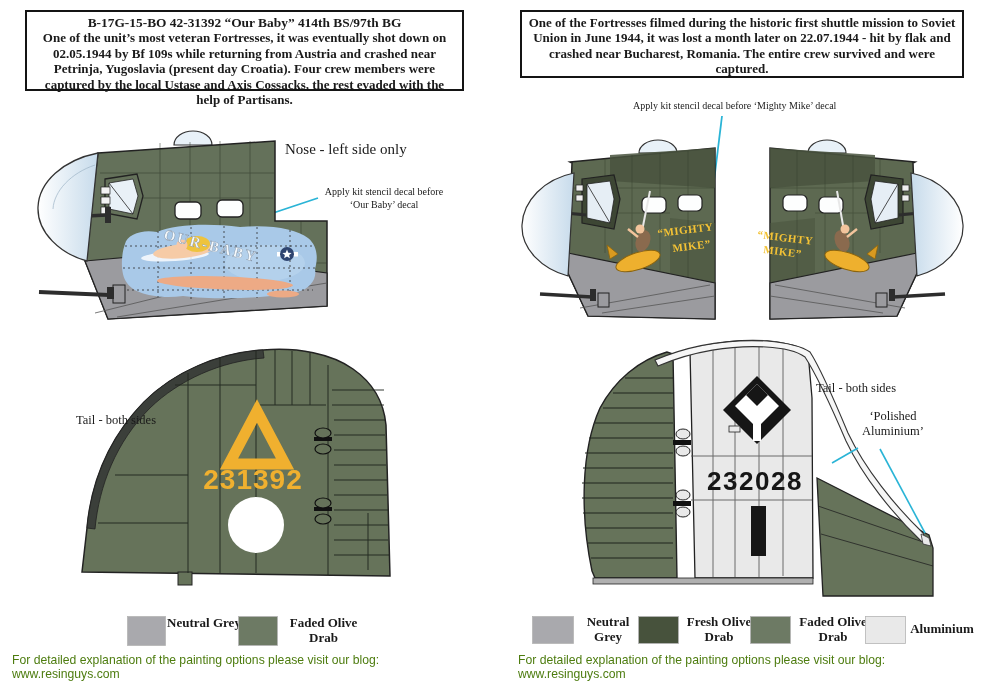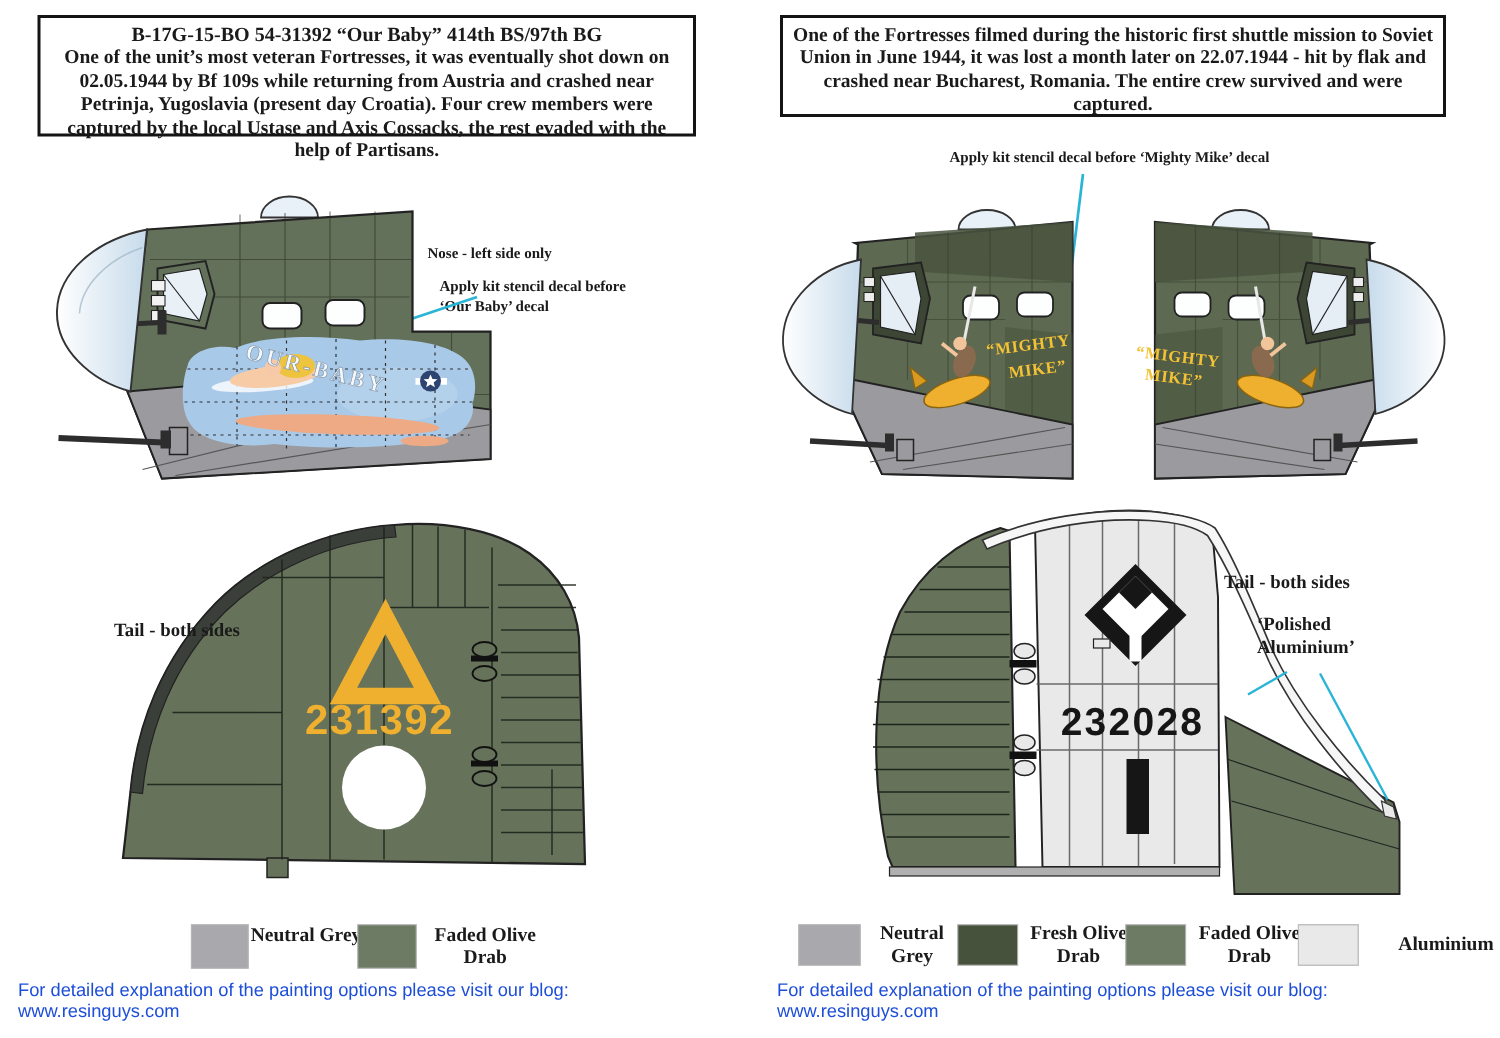--- a/index.html
+++ b/index.html
@@ -1,38 +1,38 @@
 <!DOCTYPE html>
 <html><head>
 <meta charset="utf-8">
 <style>
   html,body{margin:0;padding:0;background:#fff;}
   .sheet{position:relative;width:1000px;height:692px;background:#ffffff;overflow:hidden;
          font-family:"Liberation Serif", serif;color:#1a1a1a;}
   .hbox{position:absolute;border:2px solid #141414;background:#fff;text-align:center;
         font-weight:bold;font-size:13px;line-height:15.4px;padding:3px 6px;box-sizing:border-box;}
   .hbox .t{font-size:13.4px;}
-  .note{position:absolute;font-weight:bold;text-align:left;white-space:pre-line;}
-  .nose-label{font-size:10px;margin-top:23px;}
+  .note{position:absolute;font-weight:normal;text-align:center;white-space:pre-line;}
+  .nose-label{font-size:15px;}
   .small-note{font-size:10px;line-height:13px;}
   .tail-label{font-size:12.5px;}
   .alum-note{font-size:12.5px;line-height:15px;}
   .legend-label{position:absolute;text-align:center;font-weight:bold;font-size:13px;line-height:14.5px;}
-  .footer{position:absolute;font-family:"Liberation Sans", sans-serif;font-size:12.2px;color:#1d4ed8;}
+  .footer{position:absolute;font-family:"Liberation Sans", sans-serif;font-size:12.2px;color:#4d7c0f;}
   .abs{position:absolute;}
   svg{display:block;}
   .nowrap{white-space:nowrap;}
 </style>
 </head>
 <body>
 
 <div class="sheet">
 
   <div class="hbox" style="left:25px;top:10px;width:439px;height:81px;">
-    <div class="t">B-17G-15-BO 54-31392 “Our Baby” 414th BS/97th BG</div>
+    <div class="t">B-17G-15-BO 42-31392 “Our Baby” 414th BS/97th BG</div>
     <div>One of the unit’s most veteran Fortresses, it was eventually shot down on 02.05.1944 by Bf 109s while returning from Austria and crashed near Petrinja, Yugoslavia (present day Croatia). Four crew members were captured by the local Ustase and Axis Cossacks, the rest evaded with the help of Partisans.</div>
   </div>
 
   <div class="note nose-label" style="left:285px;top:141px;">Nose - left side only</div>
 
   <div class="note small-note" style="left:293px;top:185px;width:182px;">Apply kit stencil decal before
 ‘Our Baby’ decal</div>
 
   <svg class="abs" style="left:240px;top:195px;" width="82" height="32" viewBox="0 0 82 32">
     <line x1="78" y1="3" x2="3" y2="28" stroke="#2ab4d6" stroke-width="1.8"></line>
@@ -337,17 +337,17 @@
     <rect x="0.5" y="0.5" width="40" height="27" stroke="#b5b5b5" stroke-width="0.8" fill="#47523c"></rect>
   </svg>
   <div class="legend-label" style="left:681px;top:615px;width:76px;text-align:center;">Fresh Olive Drab</div>
   <svg class="abs" style="left:750px;top:616px;" width="41" height="28">
     <rect x="0.5" y="0.5" width="40" height="27" stroke="#b5b5b5" stroke-width="0.8" fill="#6d7a64"></rect>
   </svg>
   <div class="legend-label" style="left:794px;top:615px;width:78px;">Faded Olive Drab</div>
   <svg class="abs" style="left:865px;top:616px;" width="41" height="28">
     <rect x="0.5" y="0.5" width="40" height="27" stroke="#b5b5b5" stroke-width="0.8" fill="#e9e9e9"></rect>
   </svg>
-  <div class="legend-label" style="left:906px;top:622px;width:72px;margin-left:22px;">Aluminium</div>
+  <div class="legend-label" style="left:906px;top:622px;width:72px;">Aluminium</div>
 
   <div class="footer" style="left:518px;top:653px;width:478px;">For detailed explanation of the painting options please visit our blog: www.resinguys.com</div>
 
 </div>
 
 </body></html>

